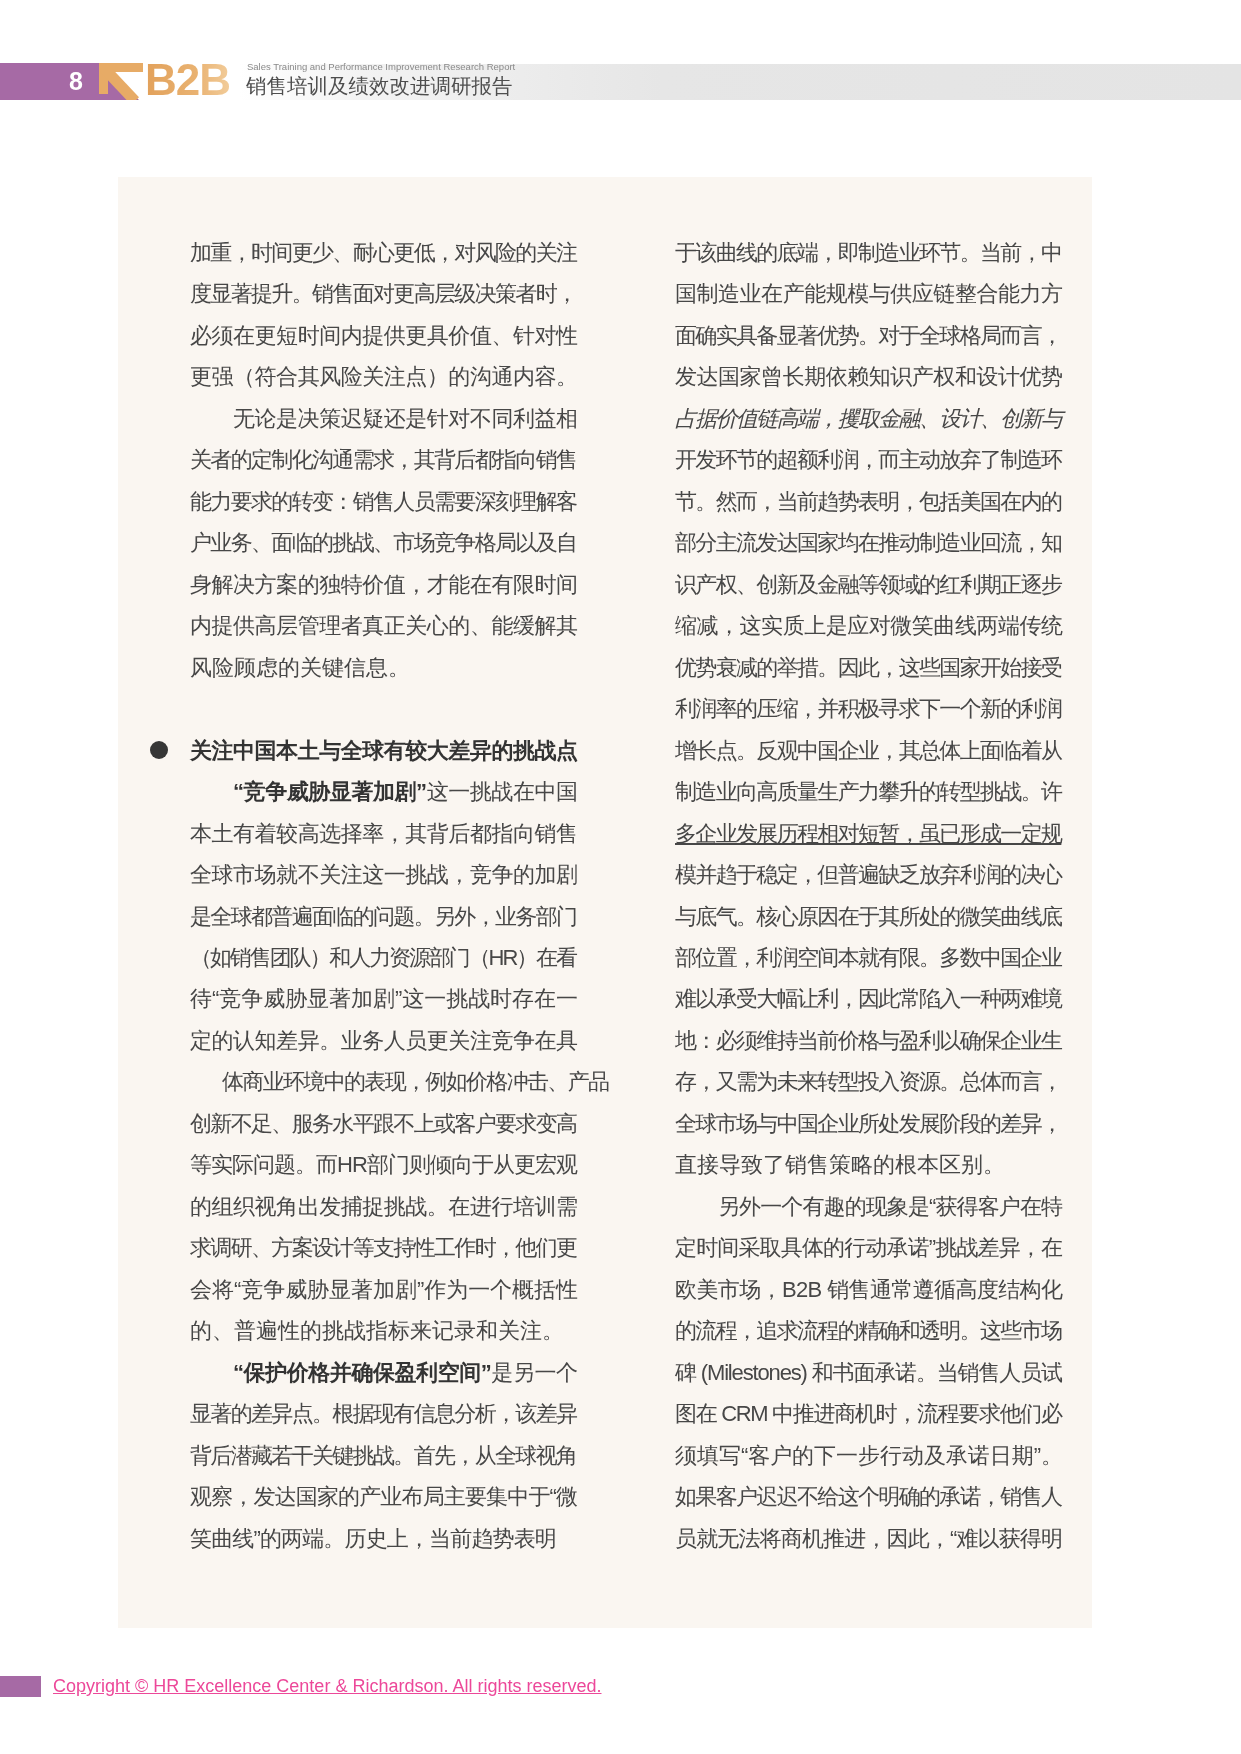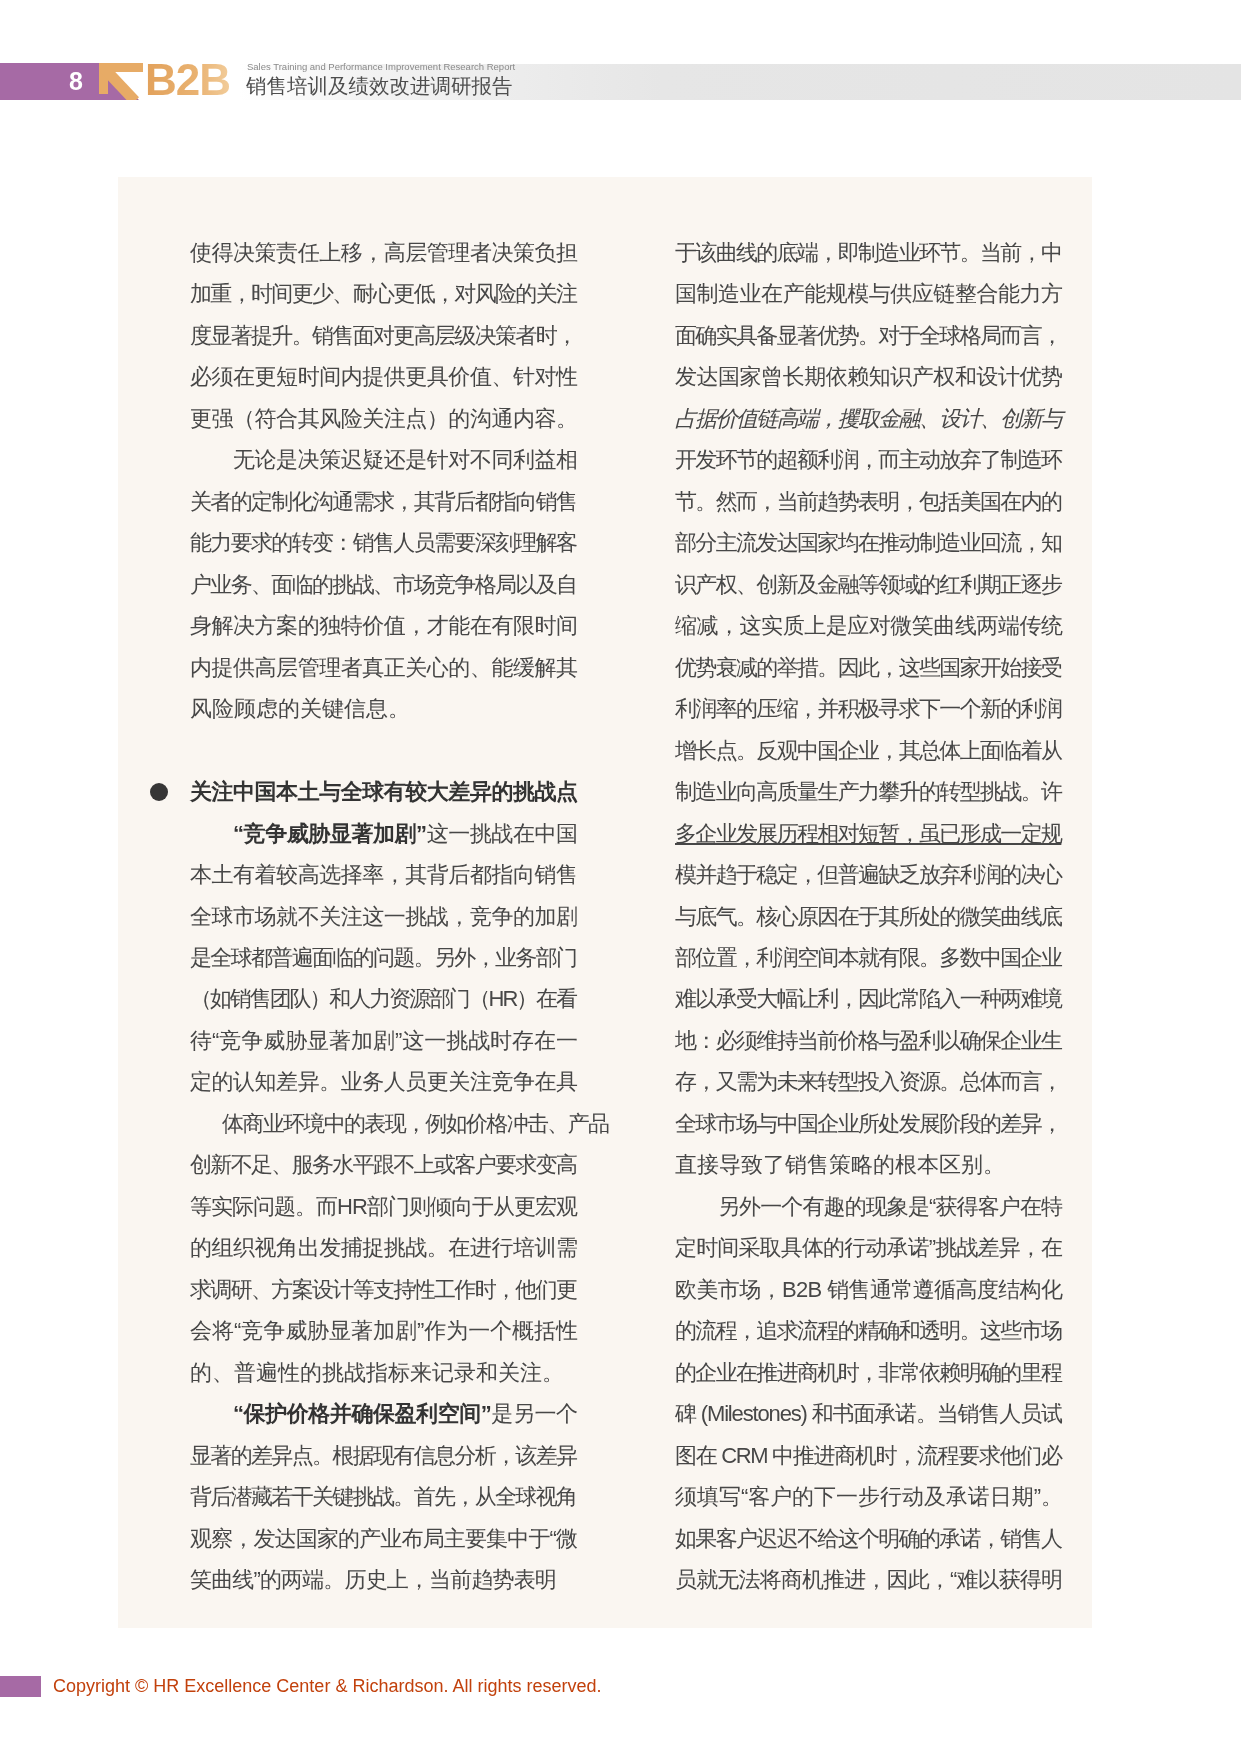--- a/index.html
+++ b/index.html
@@ -61,42 +61,41 @@
     position: absolute; left: -40px; top: 50%; width: 18px; height: 18px;
     margin-top: -9px; border-radius: 50%; background: #363636;
   }
   
   .foot-bar {
     position: absolute; left: 0; top: 1676px; width: 41px; height: 21px;
     background: #a66aa5;
   }
   .foot-text {
     position: absolute; left: 53px; top: 1675px; font-size: 18px; line-height: 22px;
-    color: #c2410c; white-space: nowrap;
+    color: #ec4899; white-space: nowrap; text-decoration: underline;
   }
 </style>
 </head>
 <body>
 
 <div class="hdr-gray"></div>
 <div class="hdr-purple"></div>
 <div class="page-num">8</div>
 <svg class="logo-mark" viewBox="0 0 44 37" width="44" height="37">
   <polygon points="11,9 44,9 44,37 40,37" fill="#ffffff"></polygon>
   <rect x="0" y="0" width="44" height="9" fill="#e7ab66"></rect>
   <rect x="0" y="0" width="9" height="31" fill="#e7ab66"></rect>
   <line x1="4" y1="4" x2="36" y2="38" stroke="#e7ab66" stroke-width="11"></line>
 </svg>
 <div class="logo-text">B2B</div>
 <div class="subtitle-en">Sales Training and Performance Improvement Research Report</div>
 <div class="title-zh">销售培训及绩效改进调研报告</div>
 
 <div class="panel"></div>
 <div class="column col-left" id="col-left">
-    <div class="line"><span class="ln" style="letter-spacing: -0.470588px;"><span>使得决策责任上移，高层管理者决策负担</span></span></div>
     <div class="line"><span class="ln" style="letter-spacing: -1.66667px;"><span>加重，时间更少、耐心更低，对风险的关注</span></span></div>
     <div class="line"><span class="ln" style="letter-spacing: -1.66667px;"><span>度显著提升。销售面对更高层级决策者时，</span></span></div>
     <div class="line"><span class="ln" style="letter-spacing: -0.470588px;"><span>必须在更短时间内提供更具价值、针对性</span></span></div>
     <div class="line"><span class="ln" style="letter-spacing: -0.470588px;"><span>更强（符合其风险关注点）的沟通内容。</span></span></div>
     <div class="line indent"><span class="ln" style="letter-spacing: -0.466667px;"><span>无论是决策迟疑还是针对不同利益相</span></span></div>
     <div class="line"><span class="ln" style="letter-spacing: -1.66667px;"><span>关者的定制化沟通需求，其背后都指向销售</span></span></div>
     <div class="line"><span class="ln" style="letter-spacing: -1.66667px;"><span>能力要求的转变：销售人员需要深刻理解客</span></span></div>
     <div class="line"><span class="ln" style="letter-spacing: -1.66667px;"><span>户业务、面临的挑战、市场竞争格局以及自</span></span></div>
     <div class="line"><span class="ln" style="letter-spacing: -0.470588px;"><span>身解决方案的独特价值，才能在有限时间</span></span></div>
     <div class="line"><span class="ln" style="letter-spacing: -0.470588px;"><span>内提供高层管理者真正关心的、能缓解其</span></span></div>
@@ -144,21 +143,20 @@
     <div class="line"><span class="ln" style="letter-spacing: -1.66667px;"><span>部位置，利润空间本就有限。多数中国企业</span></span></div>
     <div class="line"><span class="ln" style="letter-spacing: -1.66667px;"><span>难以承受大幅让利，因此常陷入一种两难境</span></span></div>
     <div class="line"><span class="ln" style="letter-spacing: -1.66667px;"><span>地：必须维持当前价格与盈利以确保企业生</span></span></div>
     <div class="line"><span class="ln" style="letter-spacing: -1.66667px;"><span>存，又需为未来转型投入资源。总体而言，</span></span></div>
     <div class="line"><span class="ln" style="letter-spacing: -1.66667px;"><span>全球市场与中国企业所处发展阶段的差异，</span></span></div>
     <div class="line"><span class="ln"><span>直接导致了销售策略的根本区别。</span></span></div>
     <div class="line indent"><span class="ln" style="letter-spacing: -0.895508px;"><span>另外一个有趣的现象是“获得客户在特</span></span></div>
     <div class="line"><span class="ln" style="letter-spacing: -0.851562px;"><span>定时间采取具体的行动承诺”挑战差异，在</span></span></div>
     <div class="line"><span class="ln" style="letter-spacing: -0.615954px;"><span>欧美市场，B2B 销售通常遵循高度结构化</span></span></div>
     <div class="line"><span class="ln" style="letter-spacing: -1.66667px;"><span>的流程，追求流程的精确和透明。这些市场</span></span></div>
-    <div class="line"><span class="ln" style="letter-spacing: -1.66667px;"><span>的企业在推进商机时，非常依赖明确的里程</span></span></div>
     <div class="line"><span class="ln" style="letter-spacing: -1.15565px;"><span>碑 (Milestones) 和书面承诺。当销售人员试</span></span></div>
     <div class="line"><span class="ln" style="letter-spacing: -1.31641px;"><span>图在 CRM 中推进商机时，流程要求他们必</span></span></div>
     <div class="line"><span class="ln" style="letter-spacing: -0.0364583px;"><span>须填写“客户的下一步行动及承诺日期”。</span></span></div>
     <div class="line"><span class="ln" style="letter-spacing: -1.66667px;"><span>如果客户迟迟不给这个明确的承诺，销售人</span></span></div>
     <div class="line"><span class="ln" style="letter-spacing: -0.851562px;"><span>员就无法将商机推进，因此，“难以获得明</span></span></div>
   </div>
 
 <div class="foot-bar"></div>
 <div class="foot-text">Copyright © HR Excellence Center &amp; Richardson. All rights reserved.</div>
 

